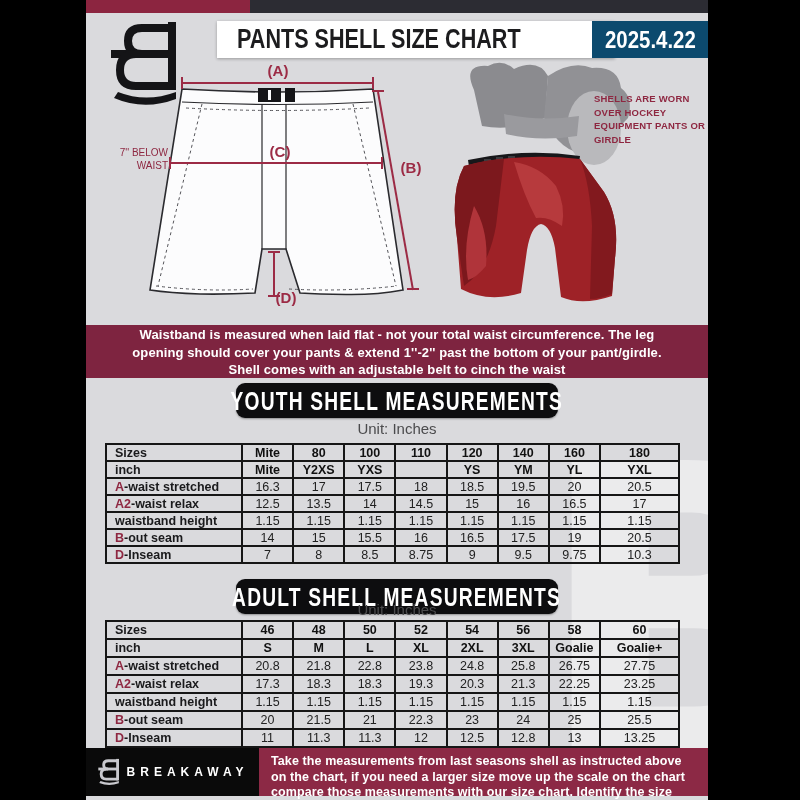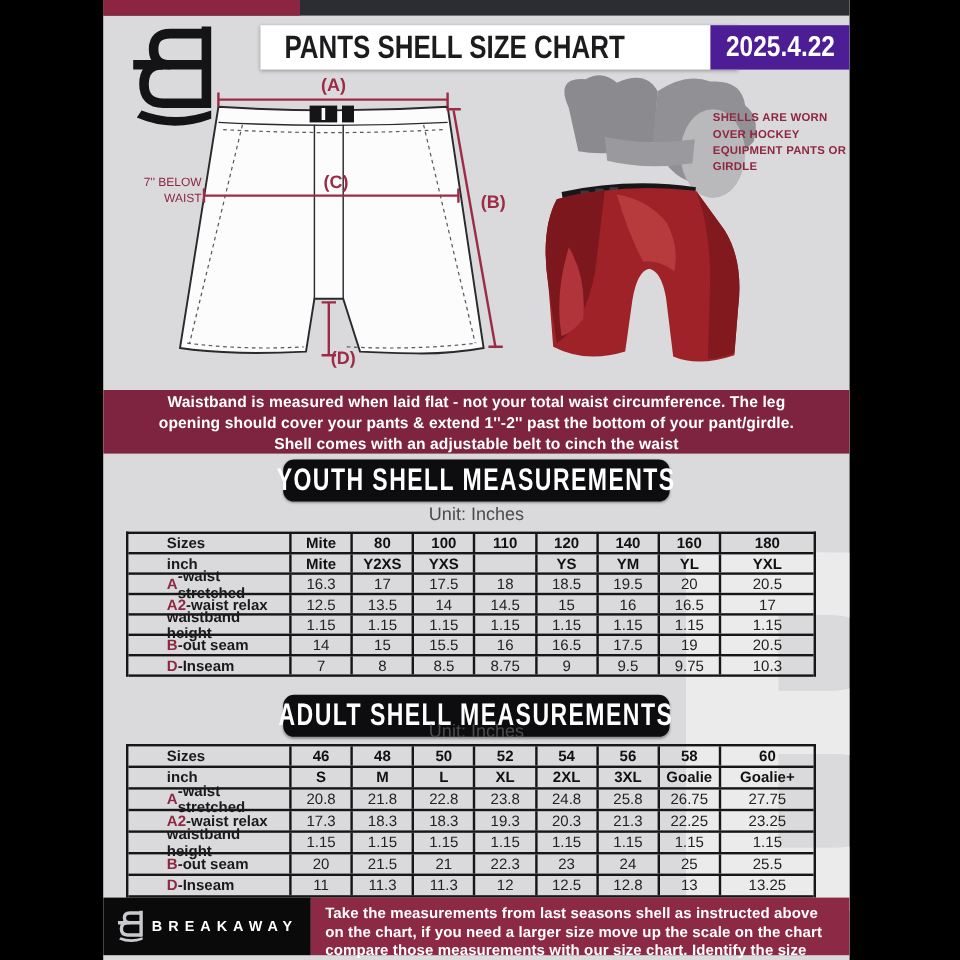--- a/index.html
+++ b/index.html
@@ -13,21 +13,21 @@
   .topbar{position:absolute;left:0;top:0;width:622px;height:13px;background:#2c2c33;}
   .topbar-accent{position:absolute;left:0;top:0;width:164px;height:13px;background:#8c2540;}
 
   .logo{position:absolute;left:22px;top:16px;width:80px;height:95px;}
 
   .title-box{position:absolute;left:103px;top:21px;width:398px;height:37px;background:#ffffff;
              box-shadow:0 1px 3px rgba(0,0,0,.3);display:flex;align-items:center;
              padding-left:20px;box-sizing:border-box;margin-left:28px;}
   .title-box span{font-size:27px;font-weight:700;color:#1c1c1e;white-space:nowrap;
                   transform:scaleX(.8);transform-origin:left center;}
-  .date-box{position:absolute;left:506px;top:21px;width:116px;height:37px;background:#4c1d95;
+  .date-box{position:absolute;left:506px;top:21px;width:116px;height:37px;background:#0c4a6e;
             display:flex;align-items:center;justify-content:center;}
   .date-box span{font-size:24px;font-weight:700;color:#fff;white-space:nowrap;transform:scaleX(.85);}
 
   .diagram{position:absolute;left:22px;top:62px;}
   .below-waist{position:absolute;left:24px;top:146px;width:58px;text-align:right;
                font-size:10px;font-weight:400;color:#8e2741;line-height:13px;}
   .photo{position:absolute;left:358px;top:56px;}
   .photo-note{position:absolute;left:508px;top:92px;width:112px;font-size:9.5px;font-weight:700;
               color:#8e2741;line-height:13.5px;letter-spacing:.2px;}
 
@@ -43,21 +43,21 @@
   .youth-head{top:383px;} .adult-head{top:579px;}
 
   .unit{position:absolute;left:0;width:622px;text-align:center;font-size:15px;color:#4b4b4d;}
   .unit-youth{top:420px;} .unit-adult{top:601px;}
 
   .tbl{position:absolute;left:19px;width:575px;border:2px solid #161616;border-bottom:none;
        box-sizing:border-box;}
   .tbl-youth{top:443px;} .tbl-adult{top:620px;}
   .t-row{display:flex;border-bottom:2px solid #161616;}
   .tbl-youth .t-row{height:15px;} .tbl-adult .t-row{height:16px;}
-  .t-label{flex:0 0 136px;box-sizing:border-box;padding-left:32px;display:flex;align-items:center;
+  .t-label{flex:0 0 136px;box-sizing:border-box;padding-left:8px;display:flex;align-items:center;
            font-size:12.5px;font-weight:700;color:#1a1a1c;border-right:2px solid #161616;}
   .t-label .accent{color:#8e2741;}
   .t-cell{flex:1 1 0;display:flex;align-items:center;justify-content:center;font-size:12.5px;
           color:#222;border-right:2px solid #161616;}
   .t-cell:last-child{flex:0 0 77px;border-right:none;}
   .t-cell.b{font-weight:700;color:#111;}
 
   .footer{position:absolute;left:0;top:748px;width:622px;height:48px;display:flex;}
   .footer-black{flex:0 0 173px;background:#0a0a0a;display:flex;align-items:center;
                 justify-content:center;gap:4px;}

